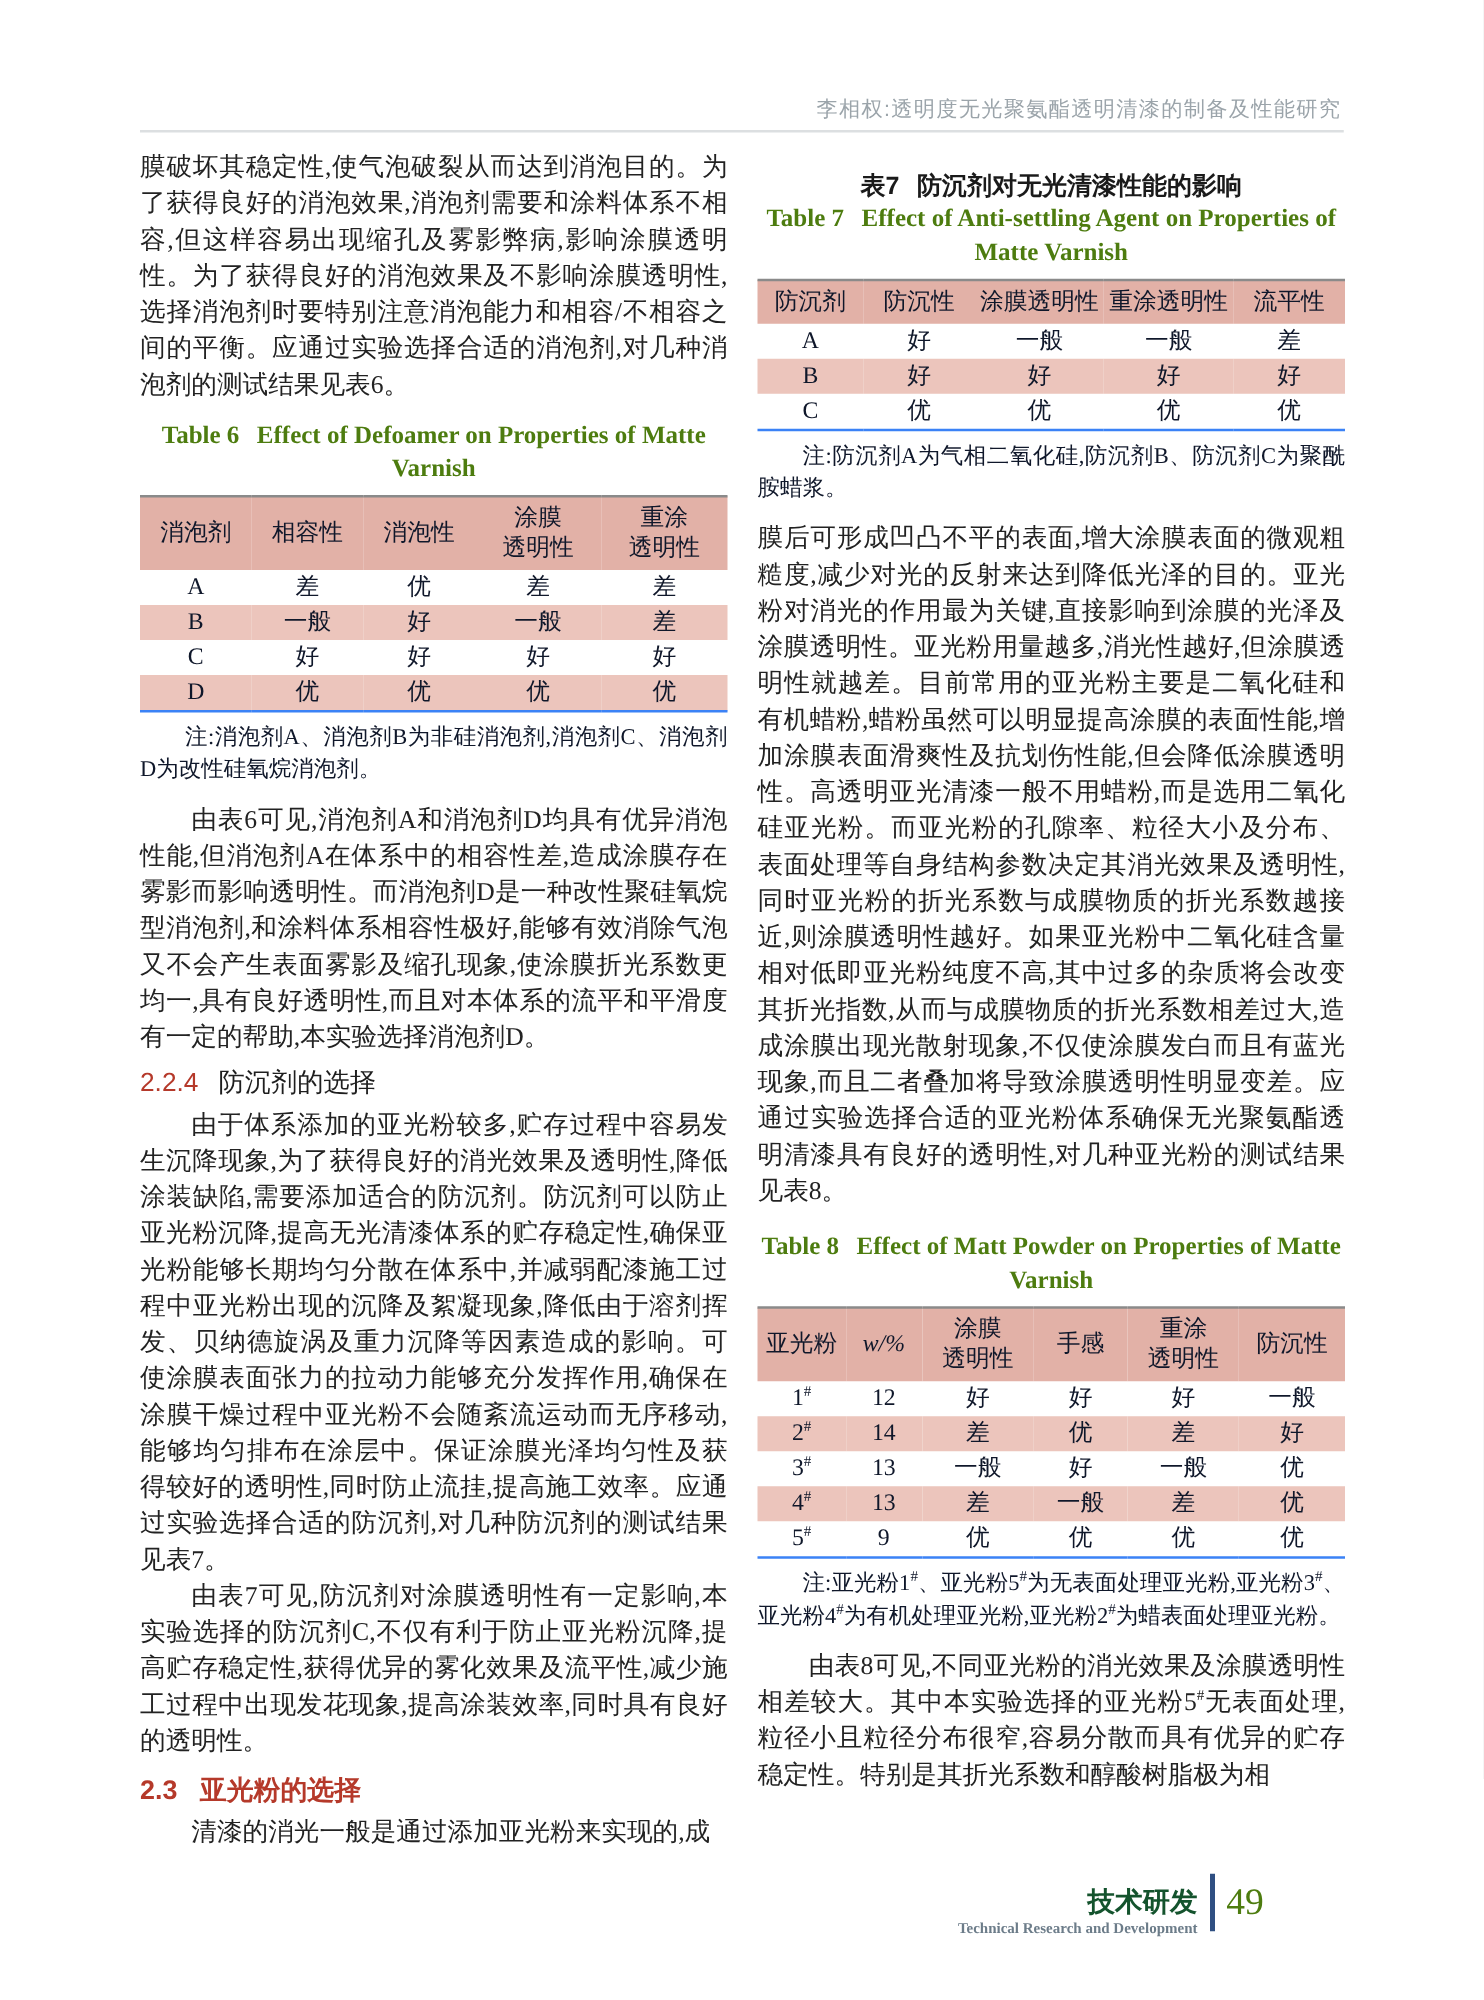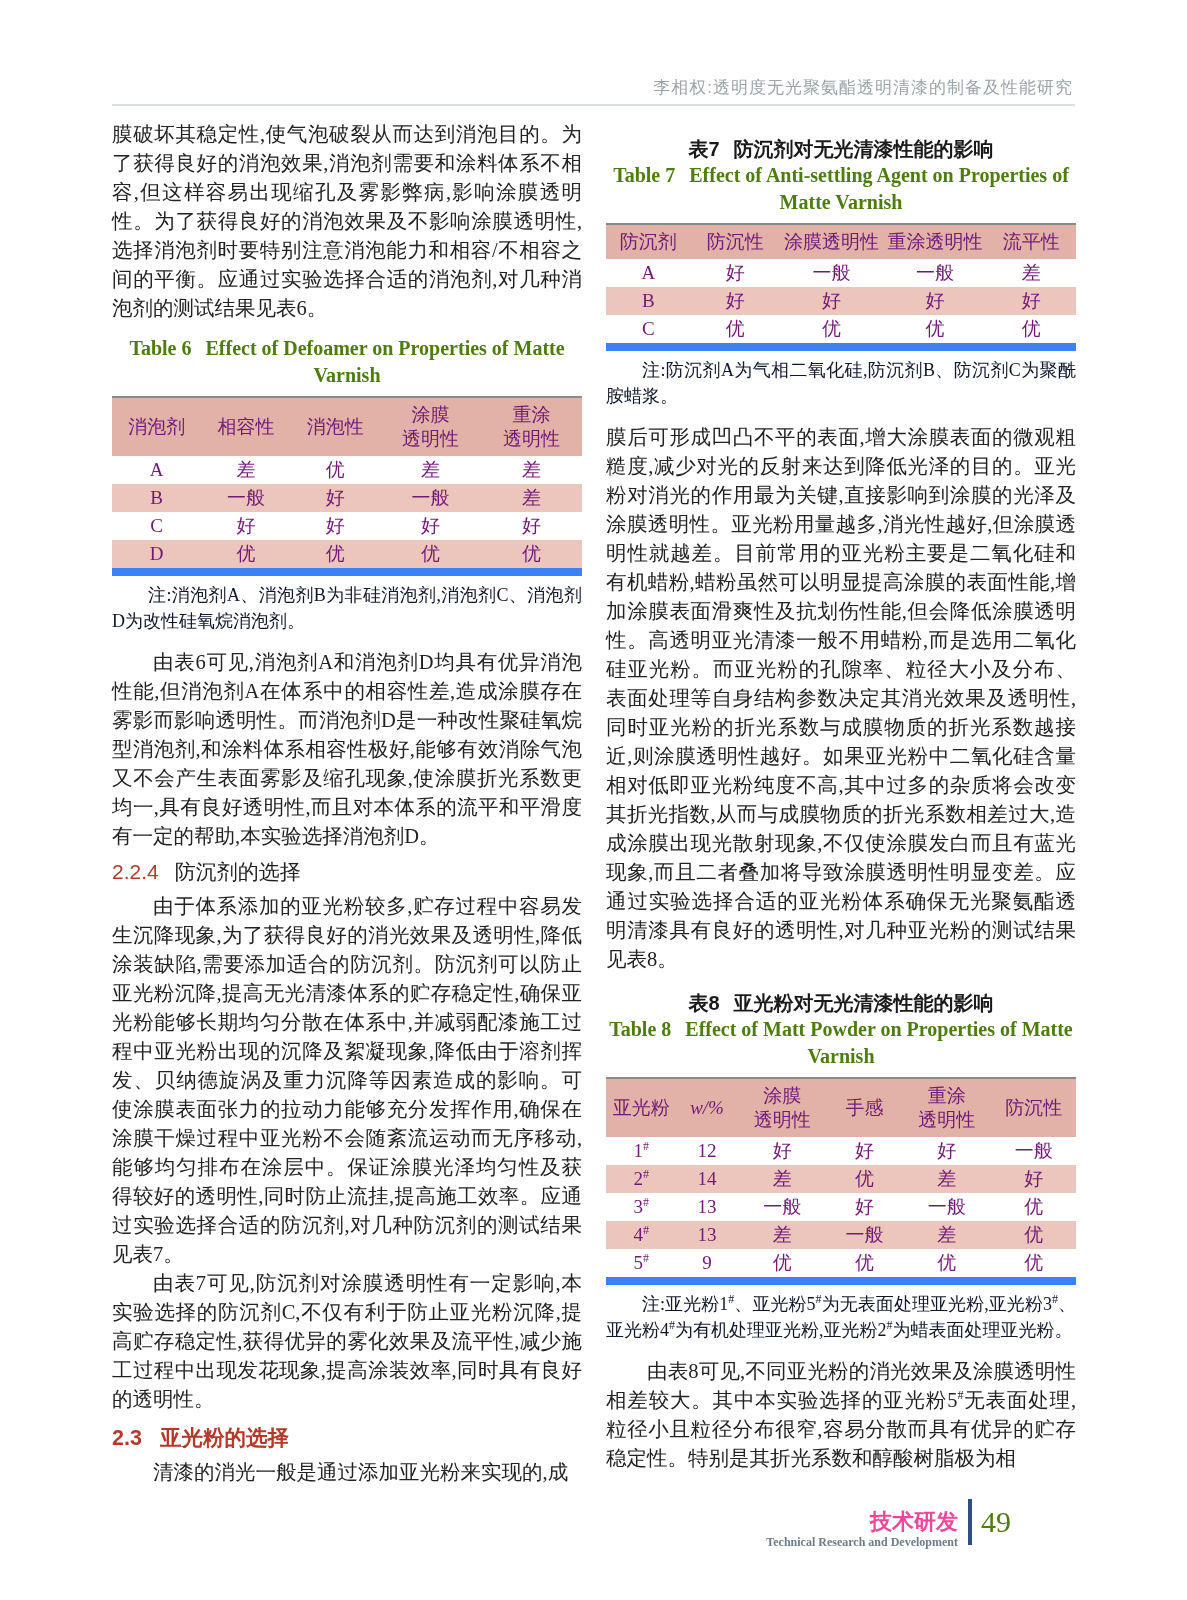--- a/index.html
+++ b/index.html
@@ -52,22 +52,22 @@
     font-weight:bold;font-size:20px;line-height:26px;color:#1a1a1a;
   }
   .tbl-title-en{
     text-align:center;font-weight:bold;font-size:20px;line-height:27px;
     font-family:"Liberation Serif","DejaVu Serif",serif;color:#4d7c0f;
   }
   .tgap{margin-left:14px;}
   table{
     width:100%;border-collapse:collapse;table-layout:fixed;
     margin-top:7px;
-    border-top:2px solid #8a8a8a;border-bottom:8px solid #3b82f6;
-    font-size:19px;color:#701a75;
+    border-top:2px solid #8a8a8a;border-bottom:2px solid #3b82f6;
+    font-size:19px;color:#0f172a;
   }
   thead tr{background:#e2b1a7;}
   th{
     font-weight:normal;padding:5px 2px;line-height:24px;
     white-space:pre-line;vertical-align:middle;text-align:center;
   }
   tbody td{
     text-align:center;height:28px;line-height:28px;padding:0 2px;
   }
   tbody tr:nth-child(even){background:#ecc5bc;}
@@ -78,21 +78,21 @@
     text-align:justify;text-indent:2em;margin:7px 0 0 0;
   }
   
   .footer{
     position:absolute;top:1494px;right:176px;
     display:flex;align-items:center;
   }
   .footer-text{text-align:right;}
   .footer-cn{
     font-family:"Liberation Sans","DejaVu Sans",sans-serif;
-    font-weight:bold;font-size:22px;color:#ec4899;line-height:24px;margin-top:16px;
+    font-weight:bold;font-size:22px;color:#14532d;line-height:24px;margin-top:16px;
   }
   .footer-en{
     font-size:12px;color:#6c7c89;font-weight:bold;line-height:16px;
     font-family:"Liberation Serif","DejaVu Serif",serif;
   }
   .footer-bar{width:4px;height:46px;background:#2f4f82;margin:0 9px 0 10px;}
   .footer-num{
     font-size:30px;color:#4d7c0f;
     font-family:"Liberation Serif","DejaVu Serif",serif;
   }
@@ -233,23 +233,20 @@
                 <td>优</td>
             </tr>
           </tbody>
         </table>
         <p class="tbl-note">注:防沉剂A为气相二氧化硅,防沉剂B、防沉剂C为聚酰胺蜡浆。</p>
       </div>
 
       <p class="para">膜后可形成凹凸不平的表面,增大涂膜表面的微观粗糙度,减少对光的反射来达到降低光泽的目的。亚光粉对消光的作用最为关键,直接影响到涂膜的光泽及涂膜透明性。亚光粉用量越多,消光性越好,但涂膜透明性就越差。目前常用的亚光粉主要是二氧化硅和有机蜡粉,蜡粉虽然可以明显提高涂膜的表面性能,增加涂膜表面滑爽性及抗划伤性能,但会降低涂膜透明性。高透明亚光清漆一般不用蜡粉,而是选用二氧化硅亚光粉。而亚光粉的孔隙率、粒径大小及分布、表面处理等自身结构参数决定其消光效果及透明性,同时亚光粉的折光系数与成膜物质的折光系数越接近,则涂膜透明性越好。如果亚光粉中二氧化硅含量相对低即亚光粉纯度不高,其中过多的杂质将会改变其折光指数,从而与成膜物质的折光系数相差过大,造成涂膜出现光散射现象,不仅使涂膜发白而且有蓝光现象,而且二者叠加将导致涂膜透明性明显变差。应通过实验选择合适的亚光粉体系确保无光聚氨酯透明清漆具有良好的透明性,对几种亚光粉的测试结果见表8。</p>
 
       <div class="tbl-block" style="margin-top:16px;">
-        <div class="tbl-title-cn">
-          <span>表8</span><span class="tgap">亚光粉对无光清漆性能的影响</span>
-        </div>
         <div class="tbl-title-en">
           <span>Table 8</span><span class="tgap">Effect of Matt Powder on Properties of Matte Varnish</span>
         </div>
         <table>
           <colgroup>
               <col style="width:15%">
               <col style="width:13%">
               <col style="width:19%">
               <col style="width:16%">
               <col style="width:19%">

